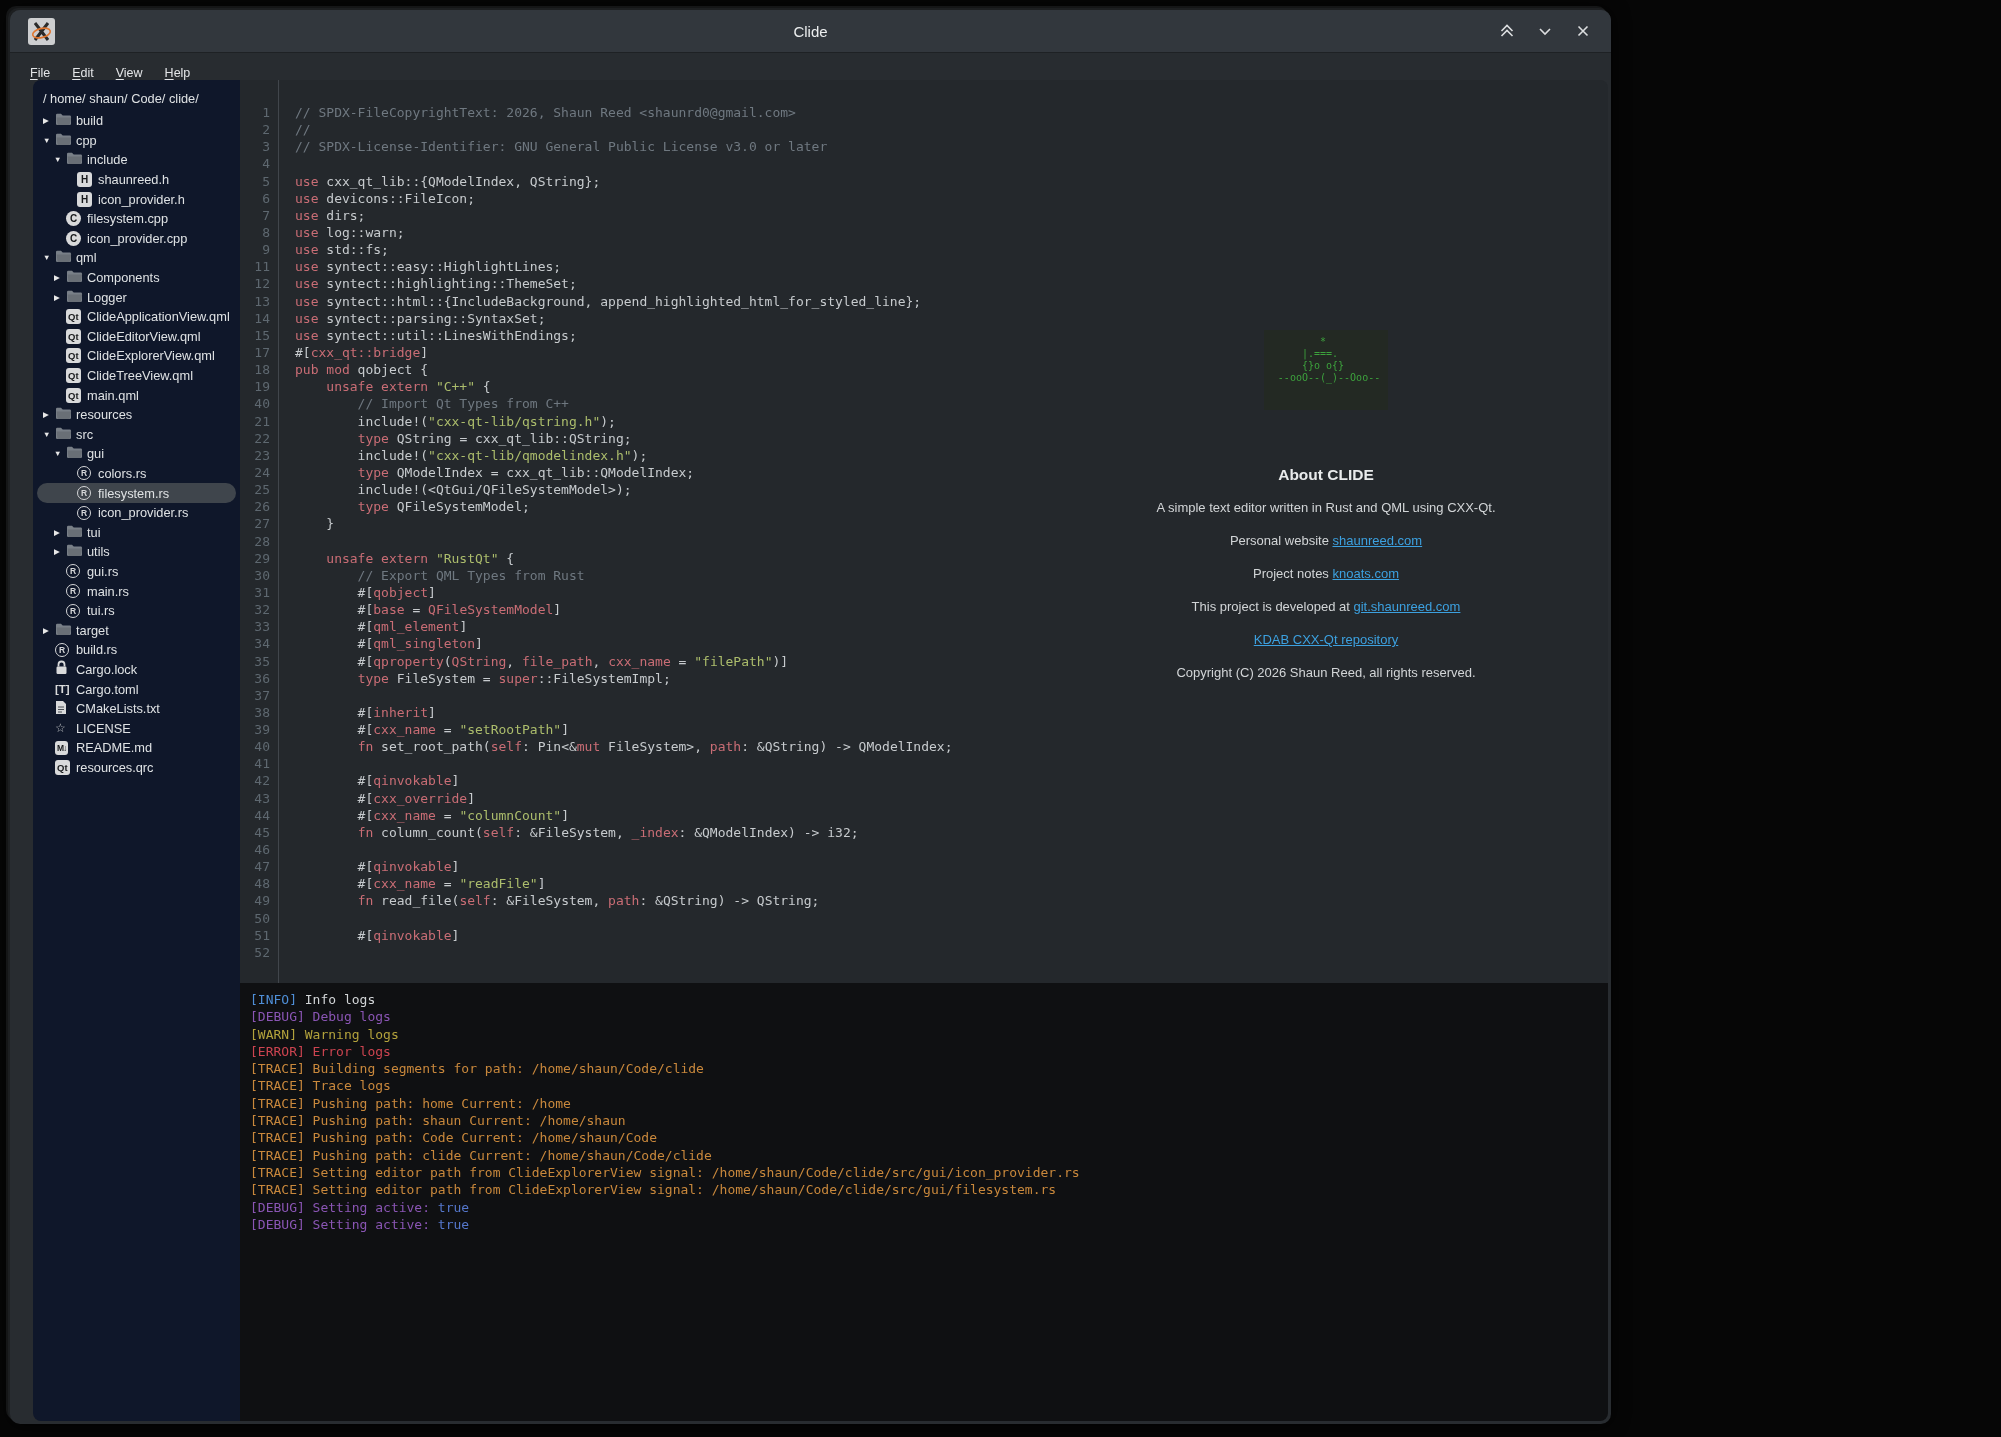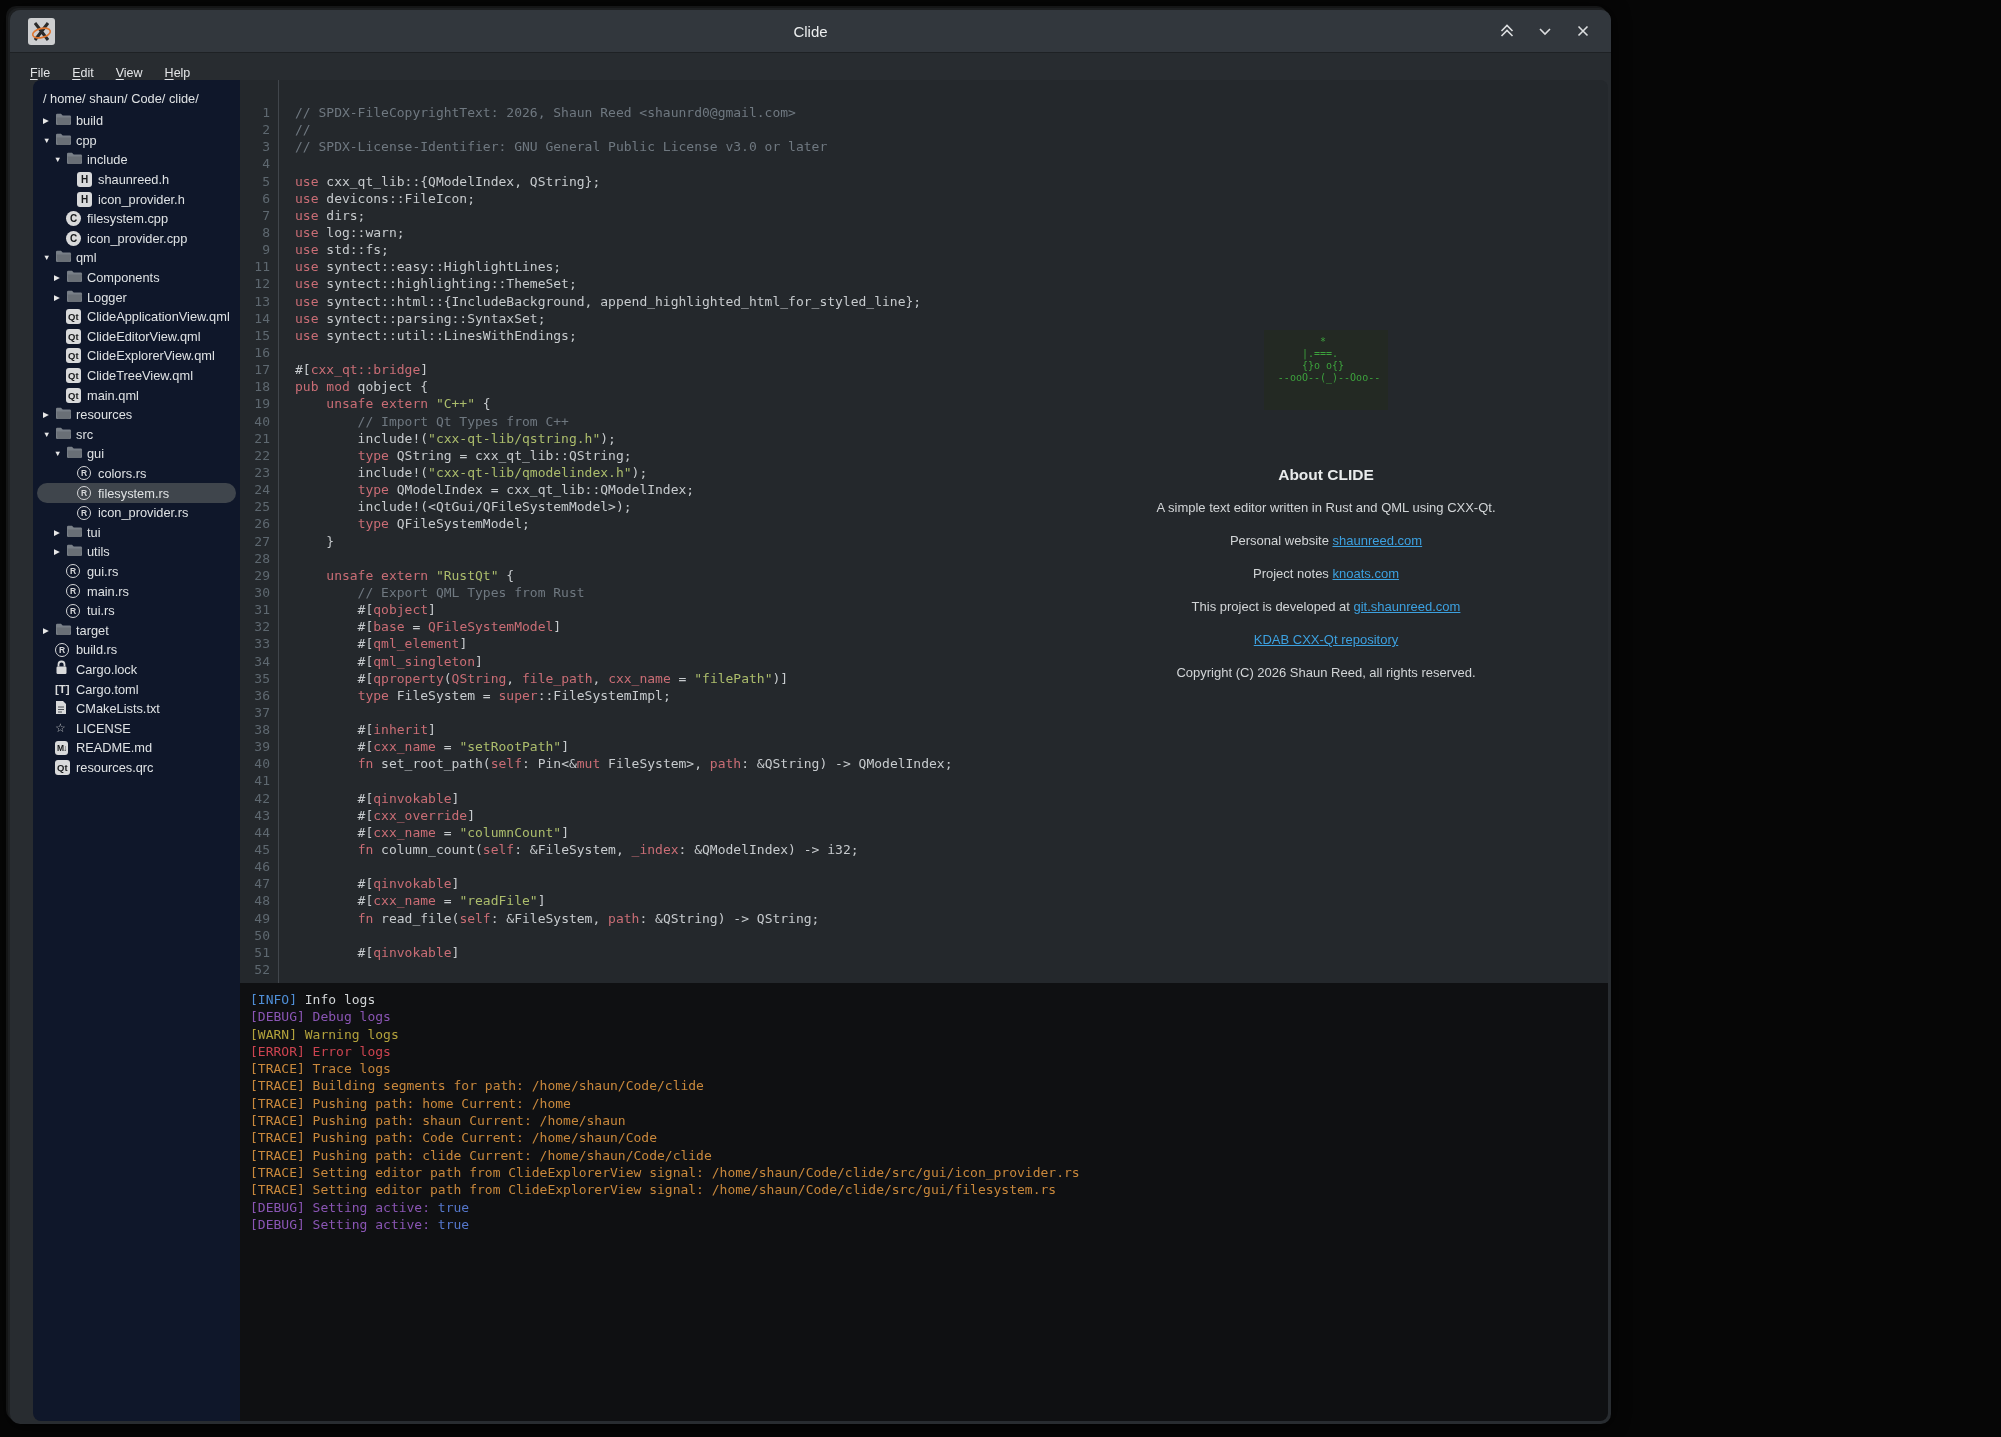--- a/index.html
+++ b/index.html
@@ -381,21 +381,20 @@
           <div class="cl"><span class="ln">5</span><span class="cc"><span class="tk-k">use</span><span class="tk-p"> cxx_qt_lib::{QModelIndex, QString};</span></span></div>
           <div class="cl"><span class="ln">6</span><span class="cc"><span class="tk-k">use</span><span class="tk-p"> devicons::FileIcon;</span></span></div>
           <div class="cl"><span class="ln">7</span><span class="cc"><span class="tk-k">use</span><span class="tk-p"> dirs;</span></span></div>
           <div class="cl"><span class="ln">8</span><span class="cc"><span class="tk-k">use</span><span class="tk-p"> log::warn;</span></span></div>
           <div class="cl"><span class="ln">9</span><span class="cc"><span class="tk-k">use</span><span class="tk-p"> std::fs;</span></span></div>
           <div class="cl"><span class="ln">11</span><span class="cc"><span class="tk-k">use</span><span class="tk-p"> syntect::easy::HighlightLines;</span></span></div>
           <div class="cl"><span class="ln">12</span><span class="cc"><span class="tk-k">use</span><span class="tk-p"> syntect::highlighting::ThemeSet;</span></span></div>
           <div class="cl"><span class="ln">13</span><span class="cc"><span class="tk-k">use</span><span class="tk-p"> syntect::html::{IncludeBackground, append_highlighted_html_for_styled_line};</span></span></div>
           <div class="cl"><span class="ln">14</span><span class="cc"><span class="tk-k">use</span><span class="tk-p"> syntect::parsing::SyntaxSet;</span></span></div>
           <div class="cl"><span class="ln">15</span><span class="cc"><span class="tk-k">use</span><span class="tk-p"> syntect::util::LinesWithEndings;</span></span></div>
-          <div class="cl"><span class="ln">16</span><span class="cc"></span></div>
           <div class="cl"><span class="ln">17</span><span class="cc"><span class="tk-p">#[</span><span class="tk-k">cxx_qt::bridge</span><span class="tk-p">]</span></span></div>
           <div class="cl"><span class="ln">18</span><span class="cc"><span class="tk-k">pub mod</span><span class="tk-p"> qobject {</span></span></div>
           <div class="cl"><span class="ln">19</span><span class="cc"><span class="tk-p">    </span><span class="tk-k">unsafe extern</span><span class="tk-p"> </span><span class="tk-s">"C++"</span><span class="tk-p"> {</span></span></div>
           <div class="cl"><span class="ln">40</span><span class="cc"><span class="tk-c">        // Import Qt Types from C++</span></span></div>
           <div class="cl"><span class="ln">21</span><span class="cc"><span class="tk-p">        include!(</span><span class="tk-s">"cxx-qt-lib/qstring.h"</span><span class="tk-p">);</span></span></div>
           <div class="cl"><span class="ln">22</span><span class="cc"><span class="tk-p">        </span><span class="tk-k">type</span><span class="tk-p"> QString = cxx_qt_lib::QString;</span></span></div>
           <div class="cl"><span class="ln">23</span><span class="cc"><span class="tk-p">        include!(</span><span class="tk-s">"cxx-qt-lib/qmodelindex.h"</span><span class="tk-p">);</span></span></div>
           <div class="cl"><span class="ln">24</span><span class="cc"><span class="tk-p">        </span><span class="tk-k">type</span><span class="tk-p"> QModelIndex = cxx_qt_lib::QModelIndex;</span></span></div>
           <div class="cl"><span class="ln">25</span><span class="cc"><span class="tk-p">        include!(&lt;QtGui/QFileSystemModel&gt;);</span></span></div>
           <div class="cl"><span class="ln">26</span><span class="cc"><span class="tk-p">        </span><span class="tk-k">type</span><span class="tk-p"> QFileSystemModel;</span></span></div>
@@ -448,22 +447,22 @@
         </div>
         <div class="about-row">Copyright (C) 2026 Shaun Reed, all rights reserved.</div>
       </div>
     </div>
 
     <div class="log" id="log">
         <div class="ll"><span class="lg-info">[INFO]</span><span class="lg-w"> Info logs</span></div>
         <div class="ll"><span class="lg-debug">[DEBUG] Debug logs</span></div>
         <div class="ll"><span class="lg-warn">[WARN] Warning logs</span></div>
         <div class="ll"><span class="lg-error">[ERROR] Error logs</span></div>
+        <div class="ll"><span class="lg-trace">[TRACE] Building segments for path: /home/shaun/Code/clide</span></div>
         <div class="ll"><span class="lg-trace">[TRACE] Trace logs</span></div>
-        <div class="ll"><span class="lg-trace">[TRACE] Building segments for path: /home/shaun/Code/clide</span></div>
         <div class="ll"><span class="lg-trace">[TRACE] Pushing path: home Current: /home</span></div>
         <div class="ll"><span class="lg-trace">[TRACE] Pushing path: shaun Current: /home/shaun</span></div>
         <div class="ll"><span class="lg-trace">[TRACE] Pushing path: Code Current: /home/shaun/Code</span></div>
         <div class="ll"><span class="lg-trace">[TRACE] Pushing path: clide Current: /home/shaun/Code/clide</span></div>
         <div class="ll"><span class="lg-trace">[TRACE] Setting editor path from ClideExplorerView signal: /home/shaun/Code/clide/src/gui/icon_provider.rs</span></div>
         <div class="ll"><span class="lg-trace">[TRACE] Setting editor path from ClideExplorerView signal: /home/shaun/Code/clide/src/gui/filesystem.rs</span></div>
         <div class="ll"><span class="lg-debug">[DEBUG] Setting active: </span><span class="lg-true">true</span></div>
         <div class="ll"><span class="lg-debug">[DEBUG] Setting active: </span><span class="lg-true">true</span></div>
       </div>
   </div>

